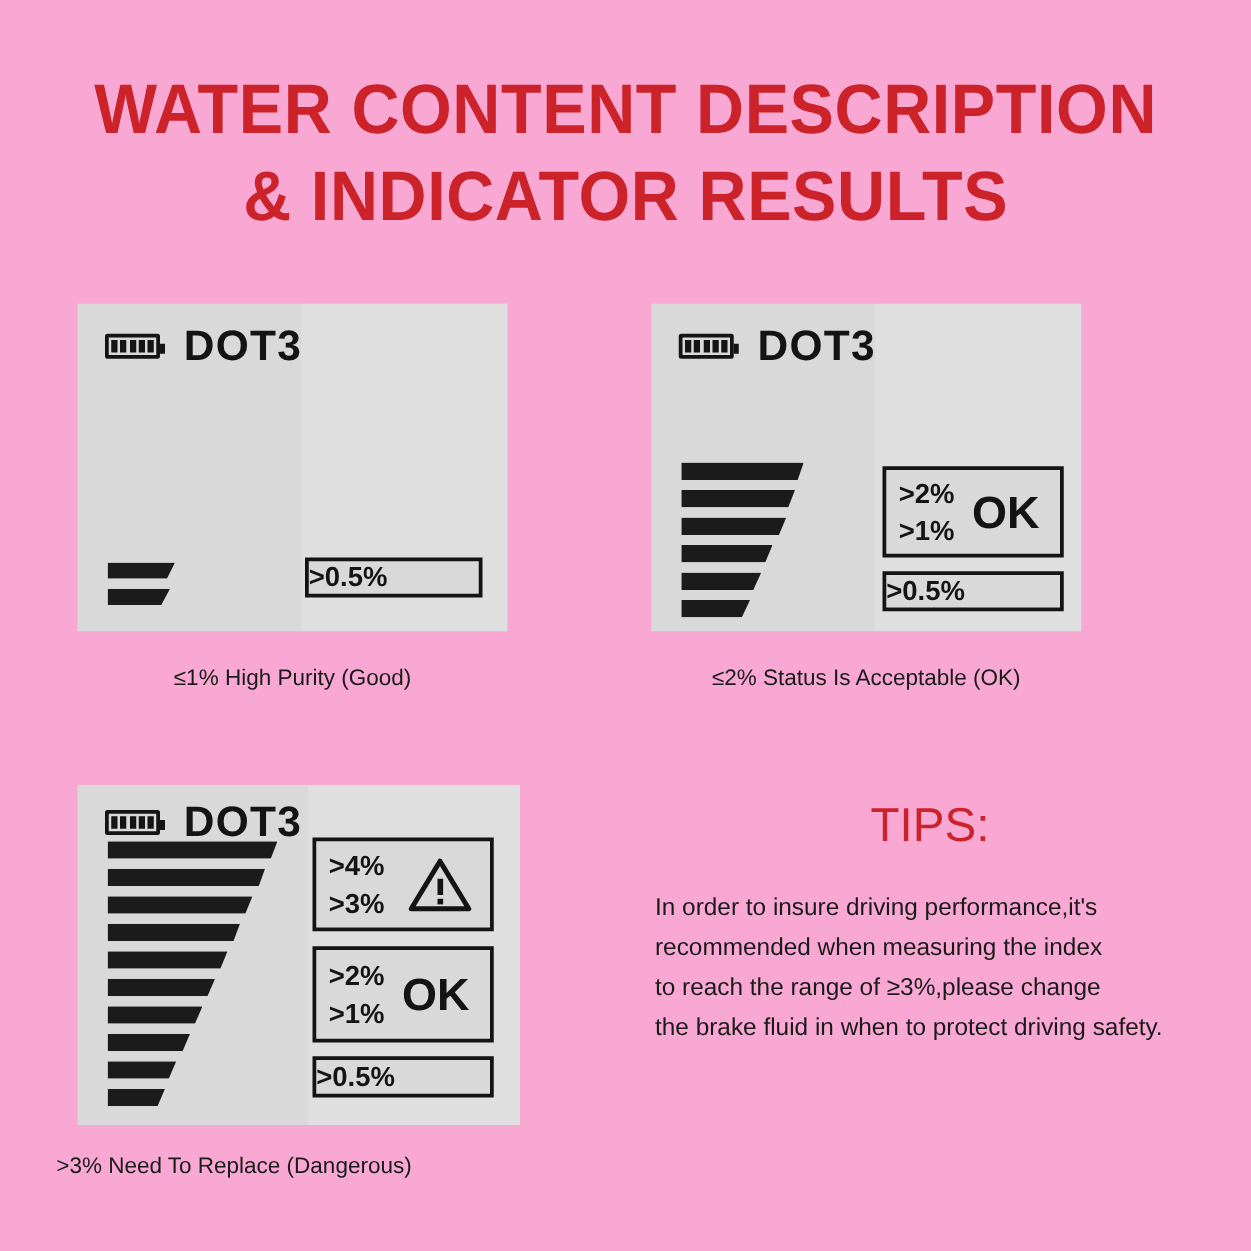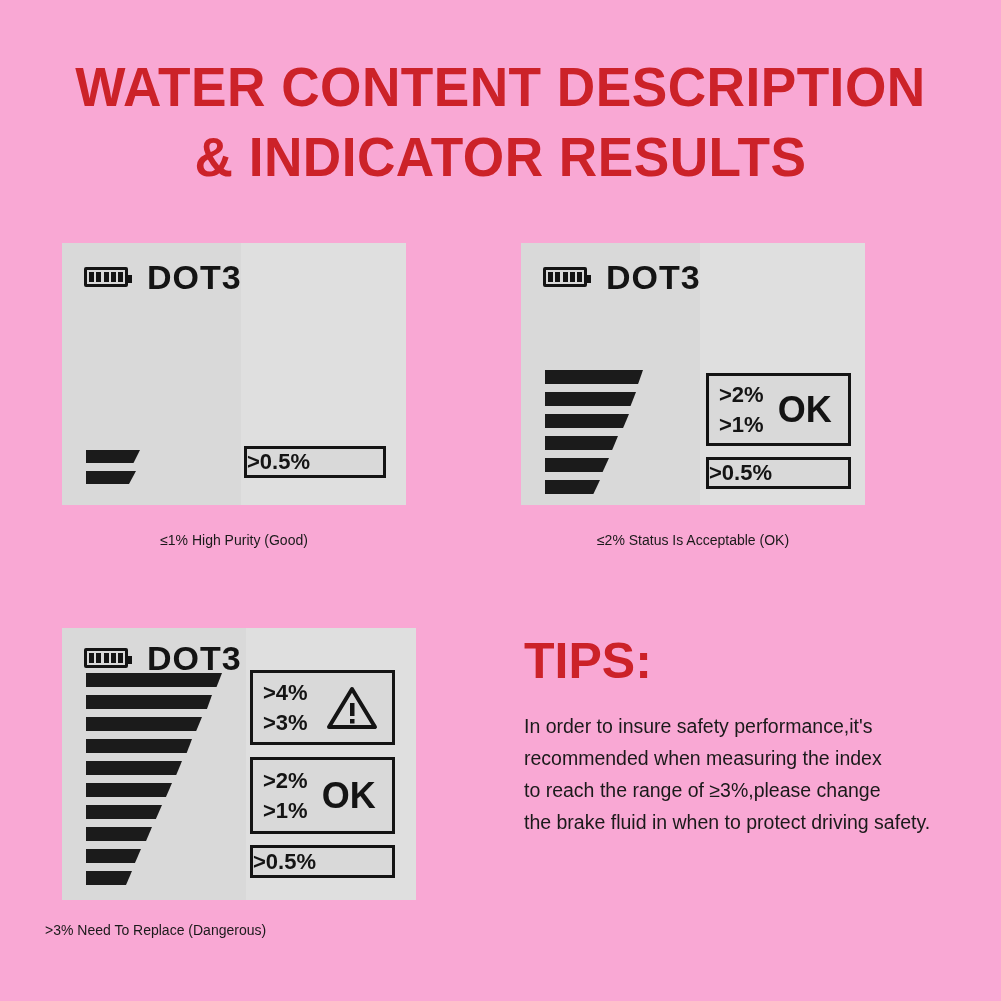--- a/index.html
+++ b/index.html
@@ -150,42 +150,43 @@
 
   .warn-icon {
     margin-left: 18px;
     display: block;
   }
 
   
   .caption {
     position: absolute;
     font-family: "Liberation Sans", sans-serif;
-    font-size: 14px;
+    font-size: 18px;
     color: #1a1a1a;
     white-space: nowrap;
   }
   #caption-1 { left: 62px;  top: 532px; width: 344px; text-align: center; }
   #caption-2 { left: 521px; top: 532px; width: 344px; text-align: center; }
   #caption-3 { left: 45px;  top: 922px; text-align: left; }
 
   
   #tips-block {
     position: absolute;
     left: 524px;
     top: 640px;
     width: 440px;
   }
   #tips-heading {
     color: #cc2229;
     font-family: "Liberation Sans Narrow", "Liberation Sans", sans-serif;
-    font-weight: bold;
-    font-size: 50px;
+    font-weight: normal;
+    font-size: 38px;
     line-height: 42px;
     letter-spacing: 0px;
+    text-align: center;
   }
   #tips-body {
     margin-top: 28px;
     font-family: "Liberation Sans", sans-serif;
     font-size: 19.5px;
     line-height: 32px;
     color: #1a1a1a;
   }
   #tips-body .tline { white-space: nowrap; }
 </style>
@@ -313,20 +314,20 @@
     <div class="tbox single" style="left:188px; top:217px; width:145px; height:33px;">
       <div class="pct">&gt;0.5%</div>
     </div>
   </div>
 
   <div class="caption" id="caption-3">&gt;3% Need To Replace (Dangerous)</div>
 
   <div id="tips-block">
     <div id="tips-heading">TIPS:</div>
     <div id="tips-body">
-      <div class="tline">In order to insure safety performance,it's</div>
+      <div class="tline">In order to insure driving performance,it's</div>
       <div class="tline">recommended when measuring the index</div>
       <div class="tline">to reach the range of ≥3%,please change</div>
       <div class="tline">the brake fluid in when to protect driving safety.</div>
     </div>
   </div>
 
 </div>
 
 </body></html>

